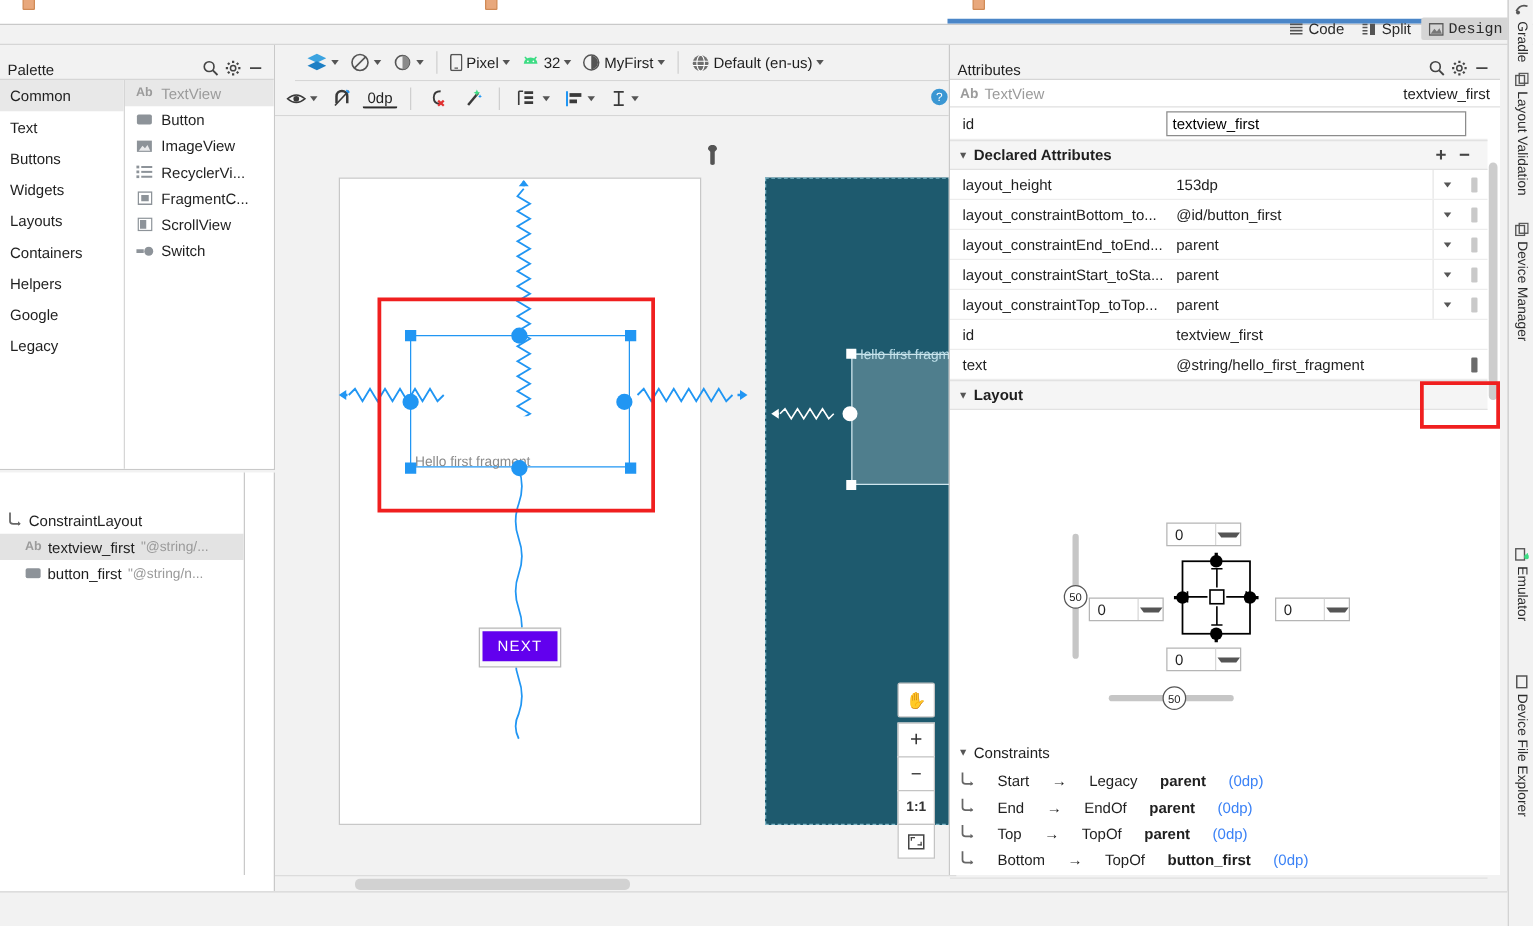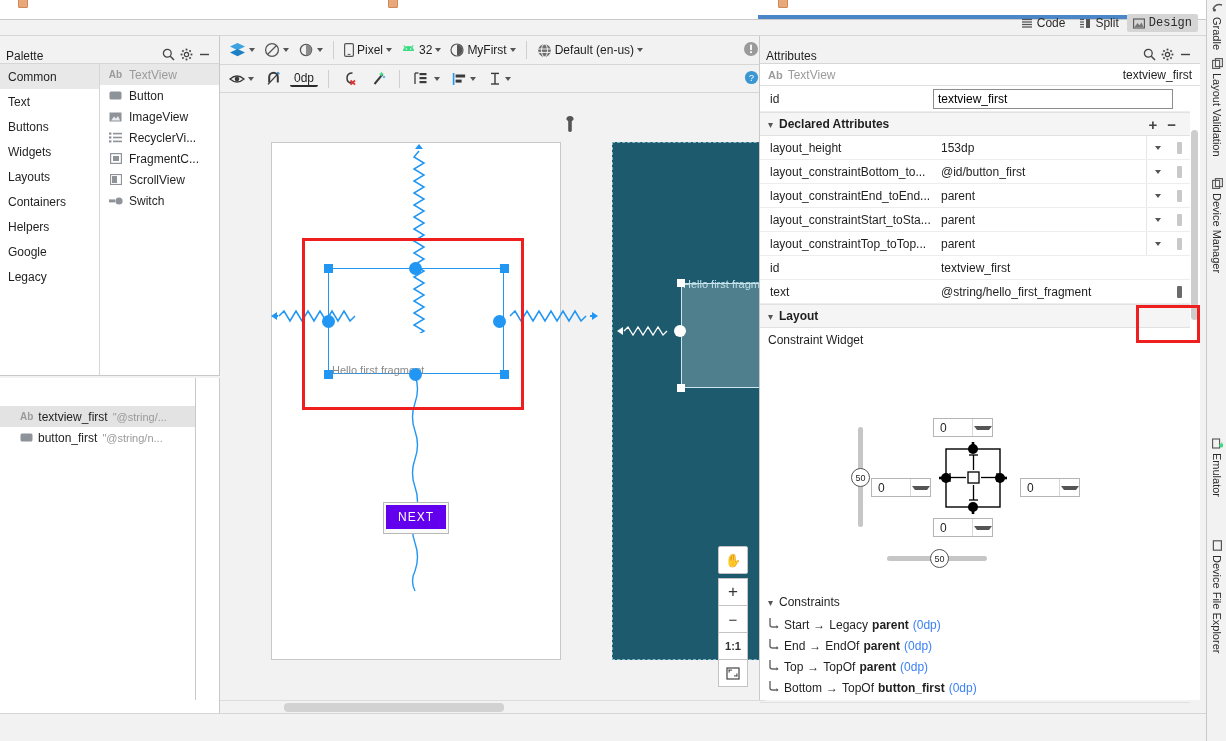--- a/index.html
+++ b/index.html
@@ -13,21 +13,21 @@
   .abs { position:absolute; }
 
   
   #tab-strip { left:0; top:0; width:1226px; height:20px; background:#fff; border-bottom:1px solid #c9c9c9; overflow:hidden; }
   .etab { position:absolute; top:-8px; height:20px; display:flex; align-items:center; gap:4px; font-size:11px; color:#333; }
   .etab .xmlico { width:10px; height:12px; background:#e8a87c; border:1px solid #d08a55; border-radius:1px; display:inline-block; }
   .etab-active-underline { position:absolute; left:758px; bottom:0; width:402px; height:4px; background:#4a86c8; }
   #tab-row2 { left:0; top:20px; width:1226px; height:16px; background:#f2f2f2; border-bottom:1px solid #d6d6d6; }
 
   
-  #view-modes { right:28px; top:12px; height:22px; display:flex; align-items:center; gap:2px; }
+  #view-modes { right:18px; top:12px; height:22px; display:flex; align-items:center; gap:2px; }
   .vm { display:flex; align-items:center; gap:4px; padding:2px 6px; font-size:12px; color:#2b2b2b; border-radius:2px; cursor:default; }
   .vm.sel { background:#d5d5d5;font-family:Liberation Mono, monospace; }
   .vm-ico { width:12px; height:11px; display:inline-block; }
 
   
   #palette { left:0; top:36px; width:220px; height:340px; background:#fff; border-right:1px solid #c9c9c9; border-bottom:1px solid #c9c9c9; }
   .panel-head { height:28px; display:flex; align-items:flex-end; padding:0 6px; background:#f2f2f2; border-bottom:1px solid #d6d6d6; }
   .panel-title { font-size:12px; color:#1f1f1f; flex:1; }
   .hicon { width:18px; height:18px; display:flex; align-items:center; justify-content:center; cursor:pointer; }
   #pal-cats { position:absolute; left:0; top:28px; width:100px; bottom:0; background:#fff; border-right:1px solid #d6d6d6; }
@@ -40,21 +40,21 @@
 
   
   #ctree { left:0; top:378px; width:196px; height:322px; background:#fff; border-right:1px solid #c9c9c9; }
   #ctree-body { position:absolute; left:0; top:28px; right:0; bottom:0; }
   .ct-row { height:21px; display:flex; align-items:center; gap:5px; font-size:12px; white-space:nowrap; }
   .ct-row.sel { background:#e3e3e3; }
   .ct-sub { color:#9a9a9a; font-size:11px; }
   #ctree-right { left:196px; top:378px; width:24px; height:322px; background:#fff; border-right:1px solid #c9c9c9; }
 
   
-  #tb1 { left:220px; top:36px; width:545px; height:29px; background:#f2f2f2; border-bottom:1px solid #d6d6d6; display:flex; align-items:center; padding:0 6px; gap:3px; }
+  #tb1 { left:236px; top:36px; width:545px; height:29px; background:#f2f2f2; border-bottom:1px solid #d6d6d6; display:flex; align-items:center; padding:0 6px; gap:3px; }
   #tb2 { left:220px; top:65px; width:545px; height:28px; background:#f2f2f2; border-bottom:1px solid #d6d6d6; display:flex; align-items:center; padding:0 6px; gap:6px; }
   .tbtn { display:flex; align-items:center; gap:3px; padding:2px 3px; cursor:pointer; border-radius:2px; font-size:12px; color:#1f1f1f; white-space:nowrap; }
   .caret { width:0;height:0;border-left:3px solid transparent;border-right:3px solid transparent;border-top:4px solid #555; display:inline-block; }
   .vsep { width:1px; height:18px; background:#cfcfcf; margin:0 4px; }
 
   
   #canvas { left:220px; top:93px; width:545px; height:607px; background:#f2f2f2; overflow:hidden; }
   #device-white { position:absolute; left:51px; top:49px; width:290px; height:518px; background:#fff; border:1px solid #c8c8c8; }
   #wrench { position:absolute; left:343px; top:23px; width:14px; height:16px; }
   #bp-panel { position:absolute; left:392px; top:49px; width:175px; height:518px; background:#1e5a6e; border:1px dashed #7fb6c6; overflow:hidden; }
@@ -113,21 +113,21 @@
 
   #attr-redbox { position:absolute; left:1136px; top:305px; width:64px; height:38px; border:3px solid #f01f1f; }
   .cw-num { position:absolute; height:19px; border:1px solid #b5b5b5; background:#fff; display:flex; align-items:center; }
   .cw-num span { padding:0 6px; font-size:12px; }
   .cw-num .dd { margin-left:auto; width:20px; height:100%; border-left:1px solid #d8d8d8; display:flex; align-items:center; justify-content:center; }
   .slider-track { position:absolute; background:#c6c6c6; border-radius:3px; }
   .bias-bubble { position:absolute; width:19px; height:19px; border-radius:50%; background:#fff; border:1px solid #555;
                  display:flex; align-items:center; justify-content:center; font-size:9px; }
 
   
-  .cons-row { height:21px; display:flex; align-items:center; gap:4px; padding-left:8px; font-size:12px; white-space:nowrap; }
+  .cons-row { height:21px; display:flex; align-items:center; gap:18px; padding-left:8px; font-size:12px; white-space:nowrap; }
   .cons-dim { color:#3b82f6; }
   .cons-b { font-weight:bold; }
 
   #attr-vscroll { position:absolute; right:1px; top:50px; width:9px; height:640px; }
   #attr-vscroll .thumb { position:absolute; left:1px; top:44px; width:7px; height:190px; background:#cdcdcd; border-radius:4px; }
 
   
   #rtabs { right:0; top:0; width:20px; height:741px; background:#f2f2f2; border-left:1px solid #c9c9c9; }
   .rtab { position:absolute; left:0; width:20px; display:flex; flex-direction:column; align-items:center; gap:4px;
           font-size:11px; color:#2b2b2b; cursor:pointer; }
@@ -312,20 +312,27 @@
             <circle cx="10" cy="4" r="3.6" fill="#8d9399"></circle>
           </svg>
         </span>
       <span>Switch</span>
     </div>
   </div>
 </div>
 
 <div class="abs" id="ctree">
   <div id="ctree-body">
+    <div class="ct-row" style="padding-left:6px;">
+      <span><svg width="12" height="12" viewBox="0 0 12 12">
+            <path d="M2 1 L2 8 Q2 10 4.5 10 L10 10" fill="none" stroke="#666" stroke-width="1.4"></path>
+            <path d="M8.4 8 L10.6 10 L8.4 11.6" fill="#666"></path>
+          </svg></span>
+      <span>ConstraintLayout</span>
+    </div>
     <div class="ct-row sel" style="padding-left:20px;">
       <span style="font-size:10px;color:#9b9b9b;font-weight:bold;">Ab</span>
       <span>textview_first</span>
       <span class="ct-sub">"@string/...</span>
     </div>
     <div class="ct-row" style="padding-left:20px;">
       <span><svg width="13" height="9" viewBox="0 0 13 9">
             <rect x="0.5" y="0.5" width="12" height="8" rx="1.5" fill="#8d9399"></rect>
           </svg></span>
       <span>button_first</span>
@@ -709,23 +716,20 @@
       <span class="adrop" style="border-left:none;"></span>
       <span class="apick">
           <span class="pickbar"></span>
         </span>
     </div>
 
     <div class="sect">
       <span class="chev">▾</span>
       <span>Layout</span>
     </div>
-    <div style="height:24px;display:flex;align-items:center;padding-left:8px;font-size:12px;">
-      <span>Constraint Widget</span>
-    </div>
   </div>
 
   <div style="position:absolute;left:0;top:554px;right:10px;">
     <div class="sect" style="background:#fff;border-top:none;border-bottom:none;font-weight:normal;">
       <span class="chev">▾</span>
       <span>Constraints</span>
     </div>
     <div class="cons-row">
       <span><svg width="12" height="12" viewBox="0 0 12 12">
             <path d="M2 1 L2 8 Q2 10 4.5 10 L10 10" fill="none" stroke="#666" stroke-width="1.4"></path>

